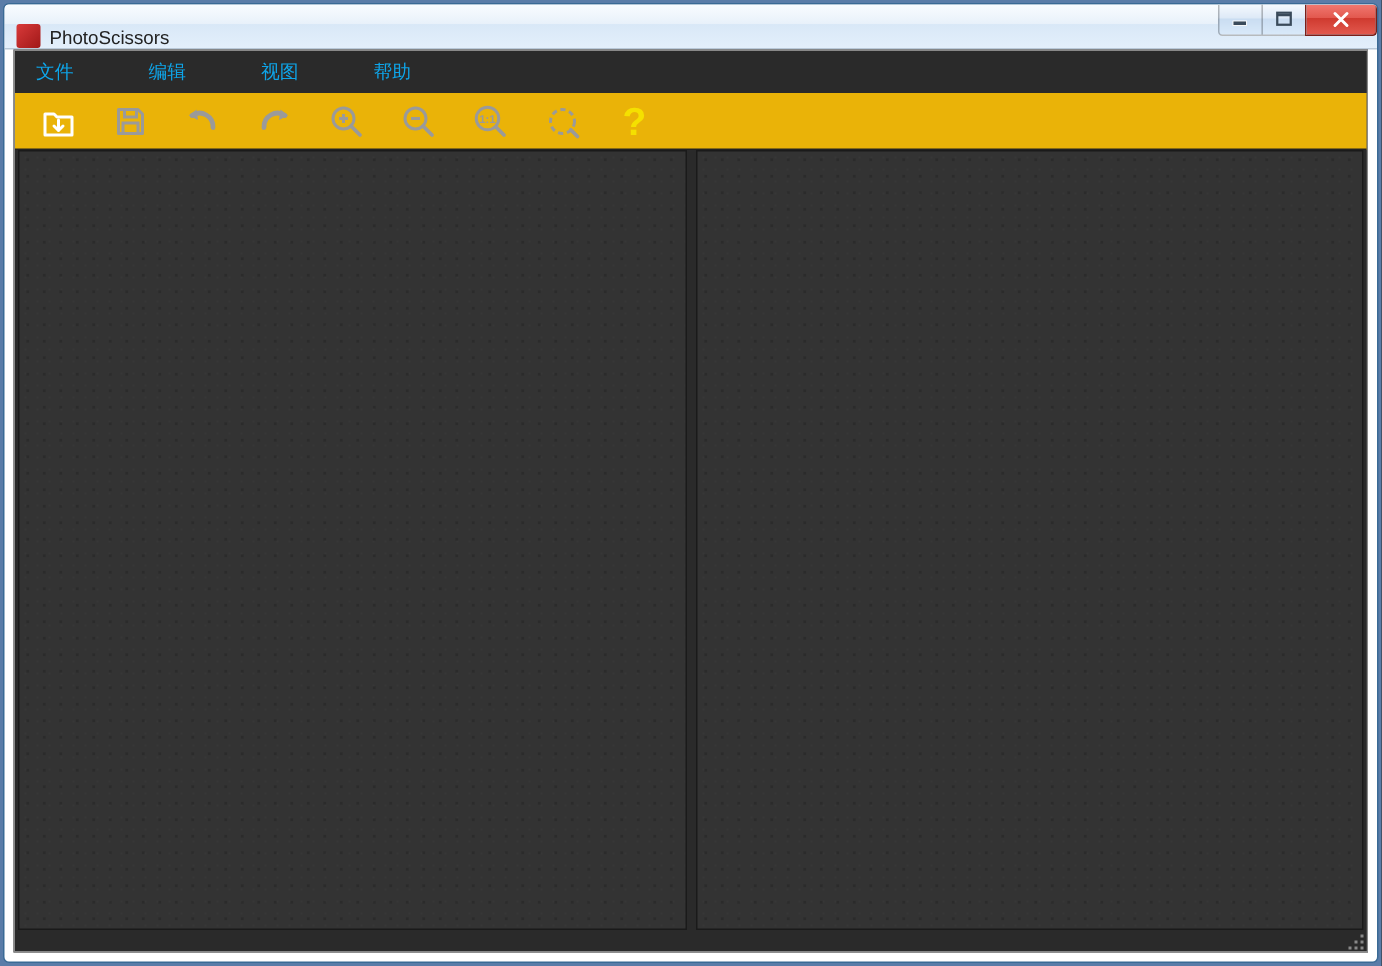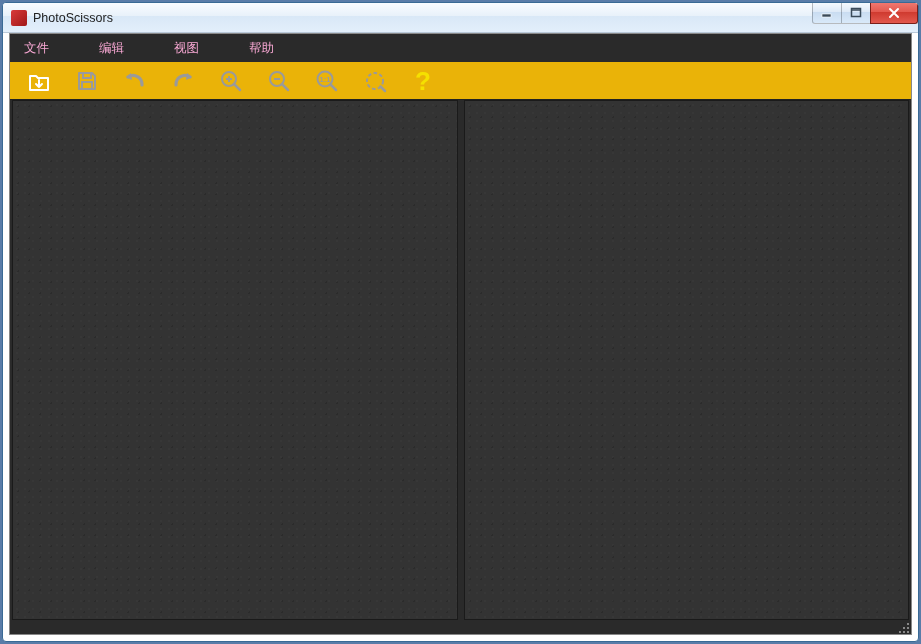--- a/index.html
+++ b/index.html
@@ -18,21 +18,21 @@
       border: 1px solid #3a6a95;
       border-radius: 4px;
       box-shadow: 0 0 0 2px rgba(255,255,255,0.2) inset;
       overflow: hidden;
     }
     .titlebar {
       height: 30px;
       background: linear-gradient(to bottom, #f9fcff 0%, #e8f1fa 45%, #d9e8f7 46%, #e3effb 100%);
       border-bottom: 1px solid #b9c9d9;
       display: flex;
-      align-items: center;
+      align-items: flex-end;
       position: relative;
     }
     .titlebar .app-icon {
       width: 16px; height: 16px;
       margin: 0 6px 0 8px;
       background: linear-gradient(135deg, #d93a3a 0%, #a01818 100%);
       border-radius: 2px;
     }
     .titlebar .title {
       font-size: 12.5px;
@@ -68,21 +68,21 @@
     }
     .menubar {
       height: 28px;
       background: #2a2a2a;
       display: flex;
       align-items: center;
       padding-left: 14px;
       gap: 50px;
     }
     .menu-item {
-      color: #f9a8d4;
+      color: #0ea5e9;
       font-size: 12.5px;
       cursor: default;
     }
     .toolbar {
       height: 38px;
       background: #eab308;
       display: flex;
       align-items: center;
       padding-left: 16px;
       gap: 22px;

